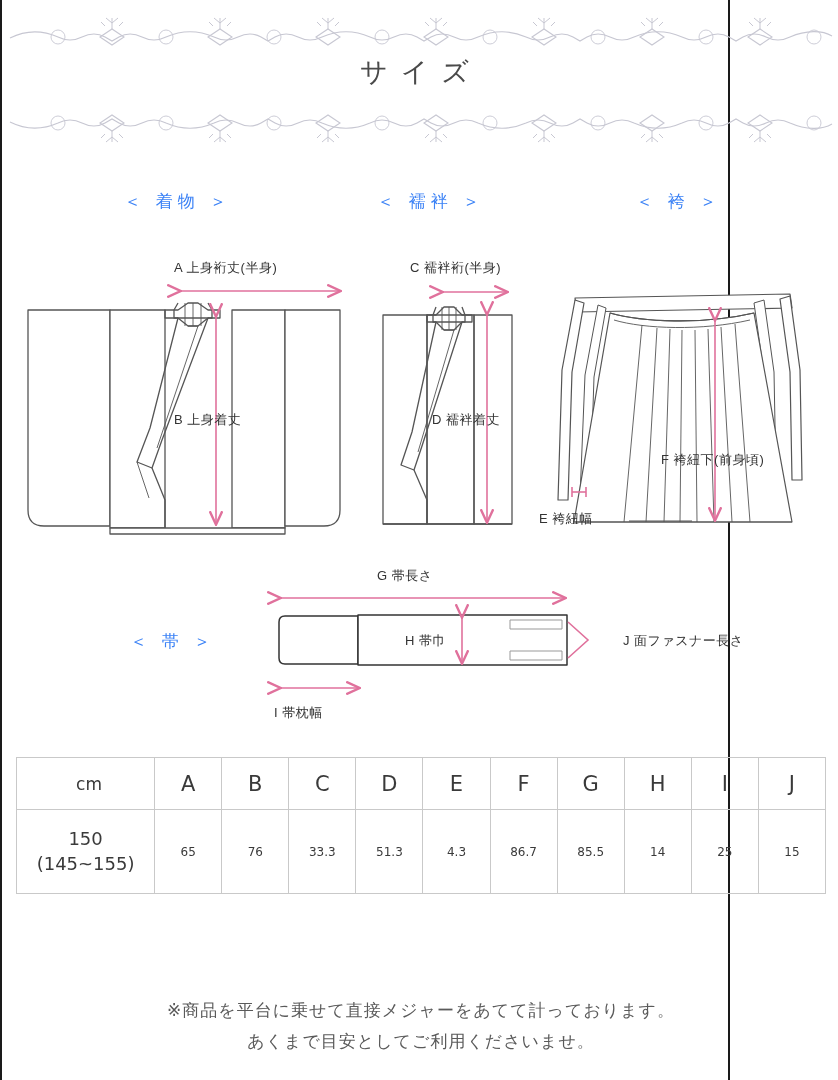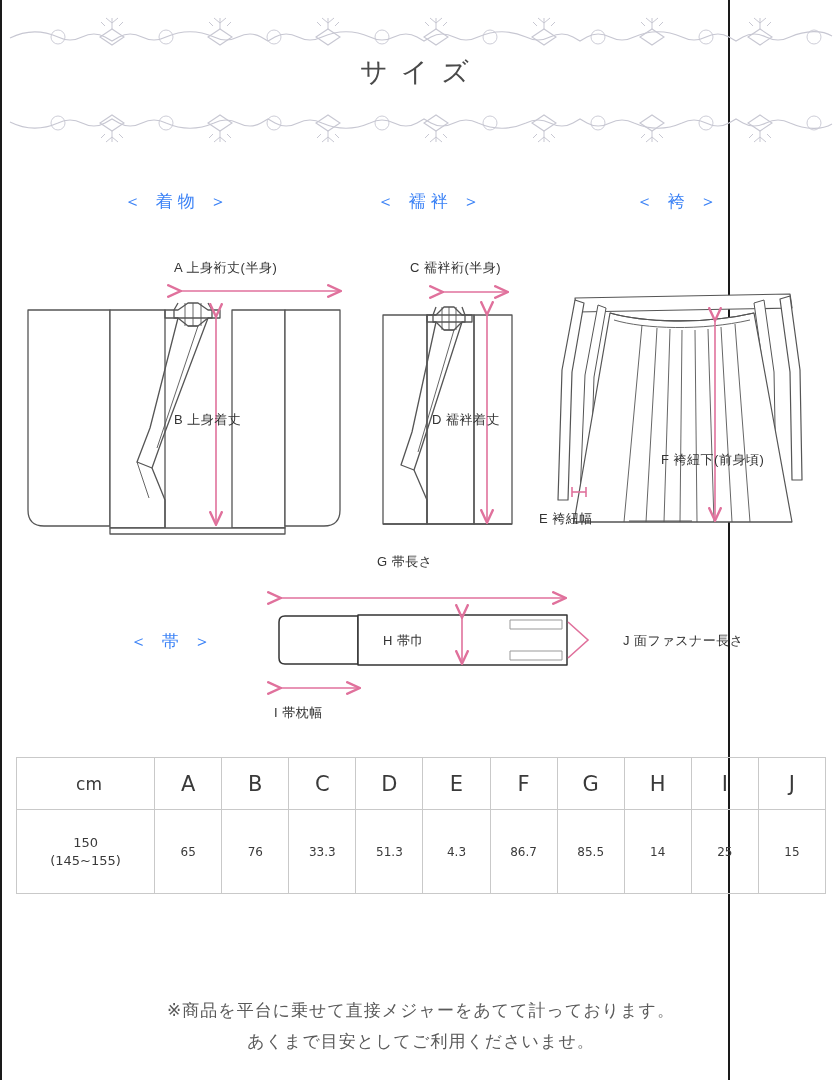--- a/index.html
+++ b/index.html
@@ -68,22 +68,22 @@
     color: #333;
     white-space: nowrap;
     letter-spacing: 0.5px;
   }
   #lab-a { top: 259px; left: 172px; }
   #lab-b { top: 411px; left: 172px; }
   #lab-c { top: 259px; left: 408px; }
   #lab-d { top: 411px; left: 430px; }
   #lab-e { top: 510px; left: 537px; }
   #lab-f { top: 411px; left: 659px; margin-top: 40px; }
-  #lab-g { top: 553px; left: 375px; }
-  #lab-h { top: 632px; left: 381px; }
+  #lab-g { top: 567px; left: 375px; }
+  #lab-h { top: 632px; left: 403px; }
   #lab-i { top: 704px; left: 272px; text-align: right; }
   #lab-j { top: 632px; left: 593px; margin-left: 28px; }
 
   
   .diagram {
     position: absolute;
     top: 0; left: 0;
     width: 838px;
     height: 1080px;
     pointer-events: none;
@@ -107,21 +107,21 @@
   .size-table th {
     height: 52px;
     font-size: 21px;
   }
   .size-table th.unit { font-size: 17px; }
   .size-table td {
     height: 84px;
     font-size: 12px;
   }
   .size-table td.sizecell {
-    font-size: 13px;
+    font-size: 18px;
     line-height: 1.35;
   }
   .size-table .col-size { width: 138px; padding-left: 7px; }
   .size-table .col-val  { width: 67px; }
 
   
   .footnote {
     position: absolute;
     top: 995px;
     left: 0;

